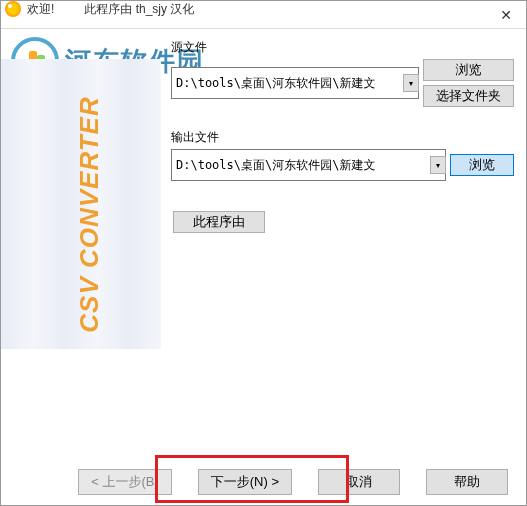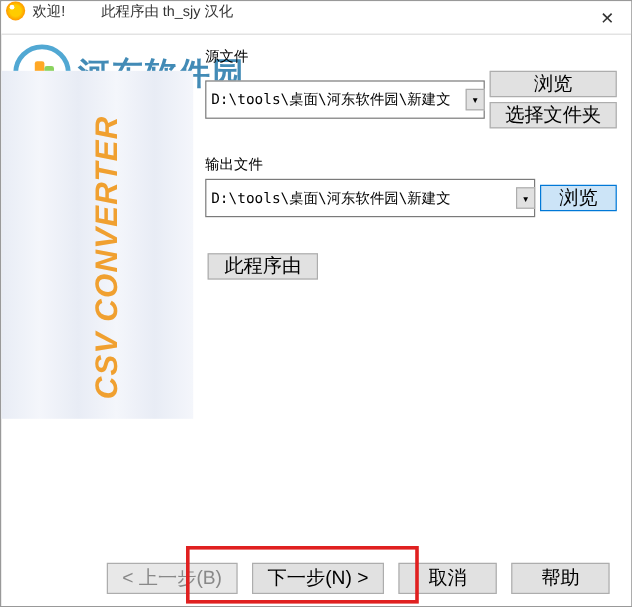--- a/index.html
+++ b/index.html
@@ -22,27 +22,27 @@
     
     .sidebar { position: absolute; left: 0; top: 58px; width: 160px; height: 290px; background: linear-gradient(90deg, #e8ecf5 0%, #f4f6fb 20%, #e8ecf5 40%, #f4f6fb 60%, #e8ecf5 80%, #f4f6fb 100%); }
     .sidebar-text { transform: rotate(-90deg); transform-origin: center; position: absolute; left: -30px; top: 140px; font-size: 26px; font-weight: bold; color: #f0a030; font-style: italic; white-space: nowrap; font-family: Arial, sans-serif; letter-spacing: 1px; }
     
     .content { position: absolute; left: 170px; top: 38px; right: 12px; }
     .field-group { margin-bottom: 14px; }
     .field-label { margin-bottom: 3px; color: #000; }
     .field-row { display: flex; gap: 4px; align-items: center; }
     .field-input { flex: 1; height: 32px; border: 1px solid #7a7a7a; padding: 0 4px; font-size: 12px; font-family: "SimSun", monospace; background: #fff; }
     .field-select-arrow { width: 16px; height: 18px; background: #e1e1e1; border: 1px solid #adadad; display: flex; align-items: center; justify-content: center; font-size: 8px; margin-left: -20px; position: relative; z-index: 1; }
-    .btn { height: 22px; padding: 0 12px; background: #e1e1e1; border: 1px solid #adadad; cursor: pointer; font-size: 16px; min-width: 64px; display: flex; align-items: center; justify-content: center; }
+    .btn { height: 22px; padding: 0 12px; background: #e1e1e1; border: 1px solid #adadad; cursor: pointer; font-size: 13px; min-width: 64px; display: flex; align-items: center; justify-content: center; }
     .btn-highlight { background: #cce4f7; border-color: #0078d7; }
     .btn-col { display: flex; flex-direction: column; gap: 4px; }
     
     .mid-buttons { position: absolute; left: 172px; top: 210px; display: flex; gap: 18px; }
     
-    .footer { position: absolute; bottom: 10px; left: 0; right: 0; display: flex; justify-content: flex-end; gap: 12px; padding: 0 18px; }
+    .footer { position: absolute; bottom: 10px; left: 0; right: 0; display: flex; justify-content: flex-end; gap: 26px; padding: 0 18px; }
     .footer .btn { min-width: 82px; height: 26px; }
     .btn-disabled { color: #888; background: #e8e8e8; }
     
     .red-box { position: absolute; border: 3px solid #e02020; pointer-events: none; }
     .red-box-1 { left: 154px; bottom: 2px; width: 194px; height: 48px; }
   </style>
 </head>
 <body>
 
 <div class="titlebar">

